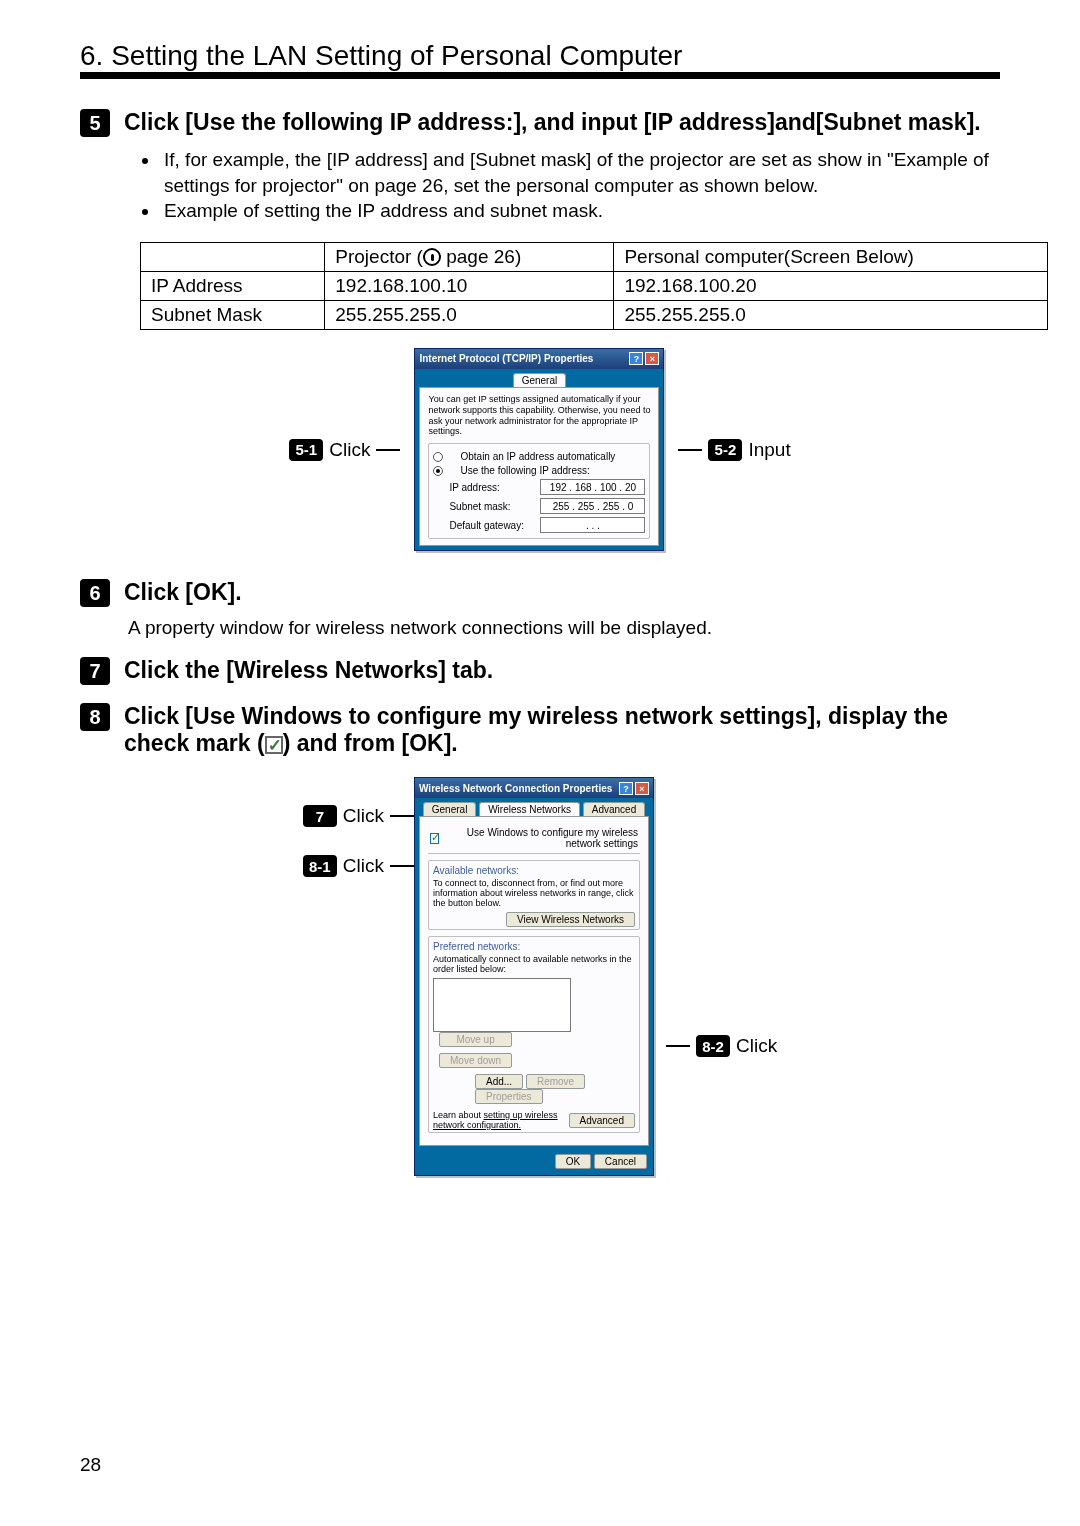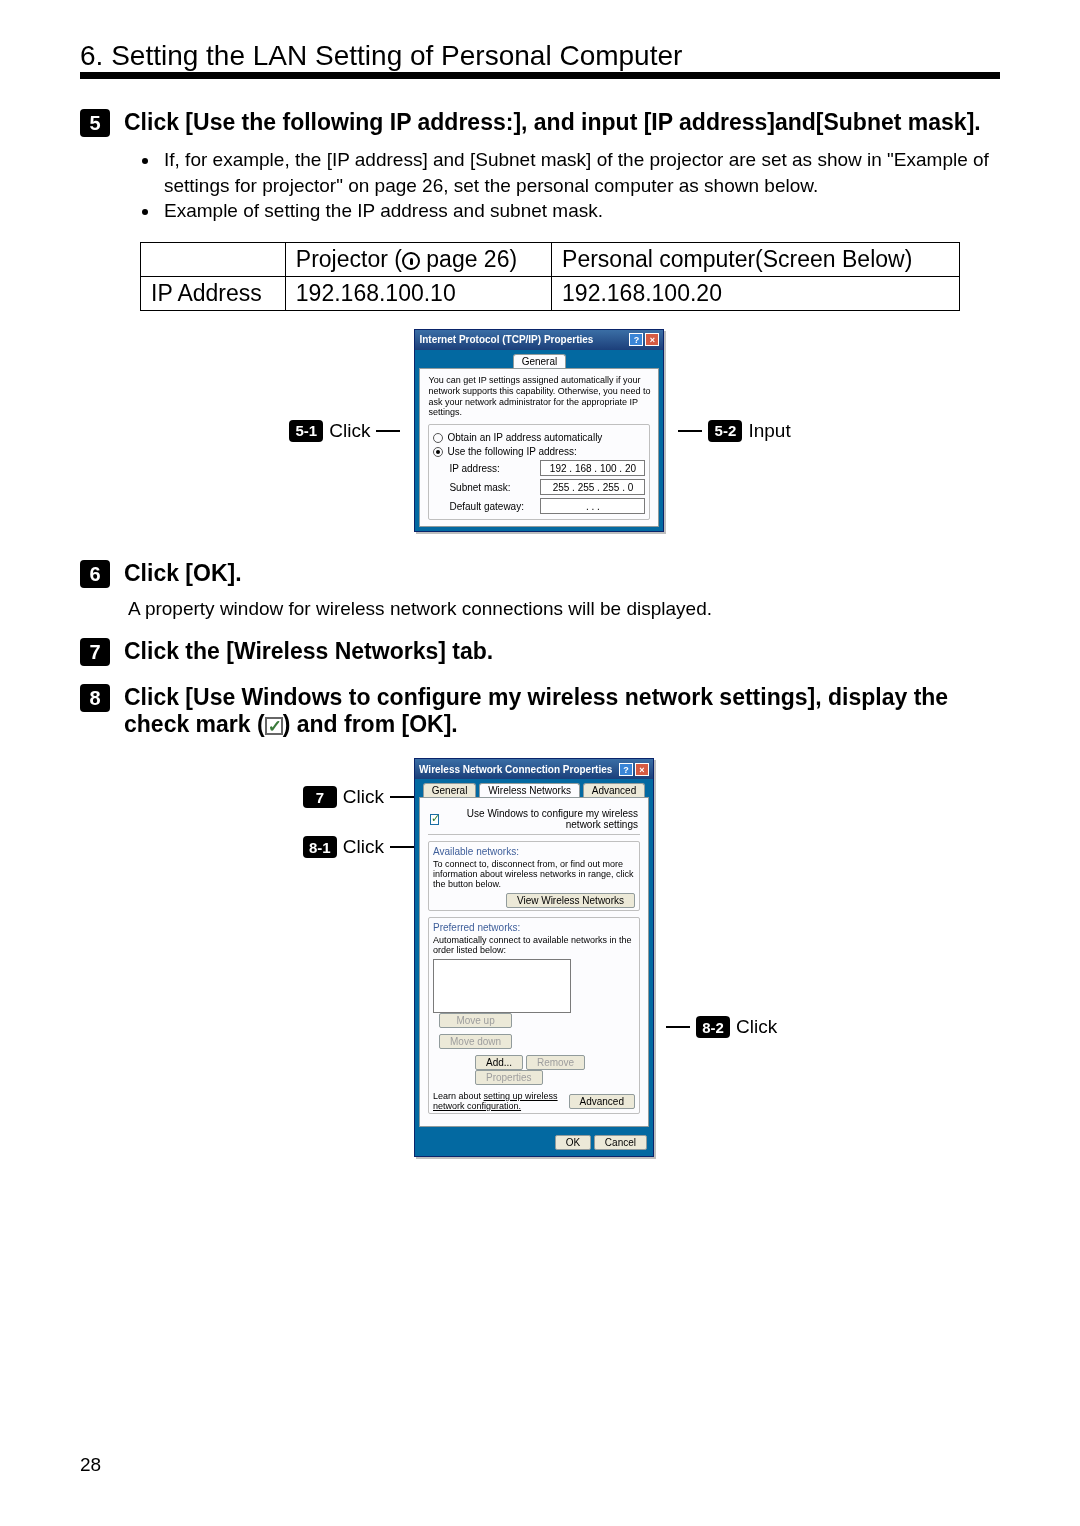--- a/index.html
+++ b/index.html
@@ -55,23 +55,23 @@
   }
   .bullets li {
     list-style: disc;
     margin-left: 20px;
     font-size: 19px;
     line-height: 1.35;
     padding-left: 4px;
   }
   table.net {
     border-collapse: collapse;
-    width: 820px;
+    width: 908px;
     margin: 0 0 18px 60px;
-    font-size: 23px;
+    font-size: 19px;
   }
   table.net td, table.net th {
     border: 1px solid #000;
     padding: 3px 10px;
     font-weight: normal;
     text-align: left;
   }
   .hand-icon {
     display: inline-block;
     width: 18px; height: 18px;
@@ -164,21 +164,21 @@
   }
   .tab-strip .tab.active { background: #fcfcfe; font-weight: normal; }
   .win-panel {
     border: 1px solid #919b9c;
     margin: 0 4px 4px 4px;
     background: #fcfcfe;
     padding: 6px 8px;
   }
   .tcpip { width: 250px; }
   .tcpip .desc { font-size: 9px; line-height: 1.2; margin-bottom: 6px; }
-  .radio-row { font-size: 10px; margin: 3px 0; display:flex; align-items:center; gap:4px; }
+  .radio-row { font-size: 10px; margin: 3px 0; display:flex; align-items:center; gap:17px; }
   .radio { width:10px; height:10px; border:1px solid #555; border-radius:50%; display:inline-block; }
   .radio.sel::after { content:""; display:block; width:4px;height:4px;background:#000;border-radius:50%;margin:2px; }
   .field-row { display:flex; justify-content:space-between; align-items:center; font-size:10px; margin:3px 0 3px 16px;}
   .field-row .box { border:1px solid #7a7a7a; background:#fff; width:105px; height:16px; font-size:10px; text-align:center; line-height:15px; }
   .group-box { border:1px solid #bfbfbf; border-radius:2px; padding:4px 4px 2px 4px; margin-top:4px; }
 
   
   .wireless { width: 240px; }
   .wireless .chk-row { font-size:10px; display:flex; align-items:center; gap:4px; border-bottom:1px solid #c0c0c0; padding:4px 2px;text-align:right; }
   .wireless .chkbox { width:11px;height:11px;border:1px solid #1c6ea4;display:inline-block;position:relative;background:#fff;}
@@ -227,20 +227,25 @@
       <td></td>
       <td>
         <span>Projector (</span><span class="hand-icon"></span><span> page 26)</span>
       </td>
       <td>Personal computer(Screen Below)</td>
     </tr>
     <tr>
       <td>IP Address</td>
       <td>192.168.100.10</td>
       <td>192.168.100.20</td>
+    </tr>
+    <tr>
+      <td>Subnet Mask</td>
+      <td>255.255.255.0</td>
+      <td>255.255.255.0</td>
     </tr>
   </tbody>
     </table>
 
   <div class="figure-row">
     <div class="callout">
       <span class="step-badge small">5-1</span>
       <span>Click</span>
       <span class="callout-line"></span>
     </div>

